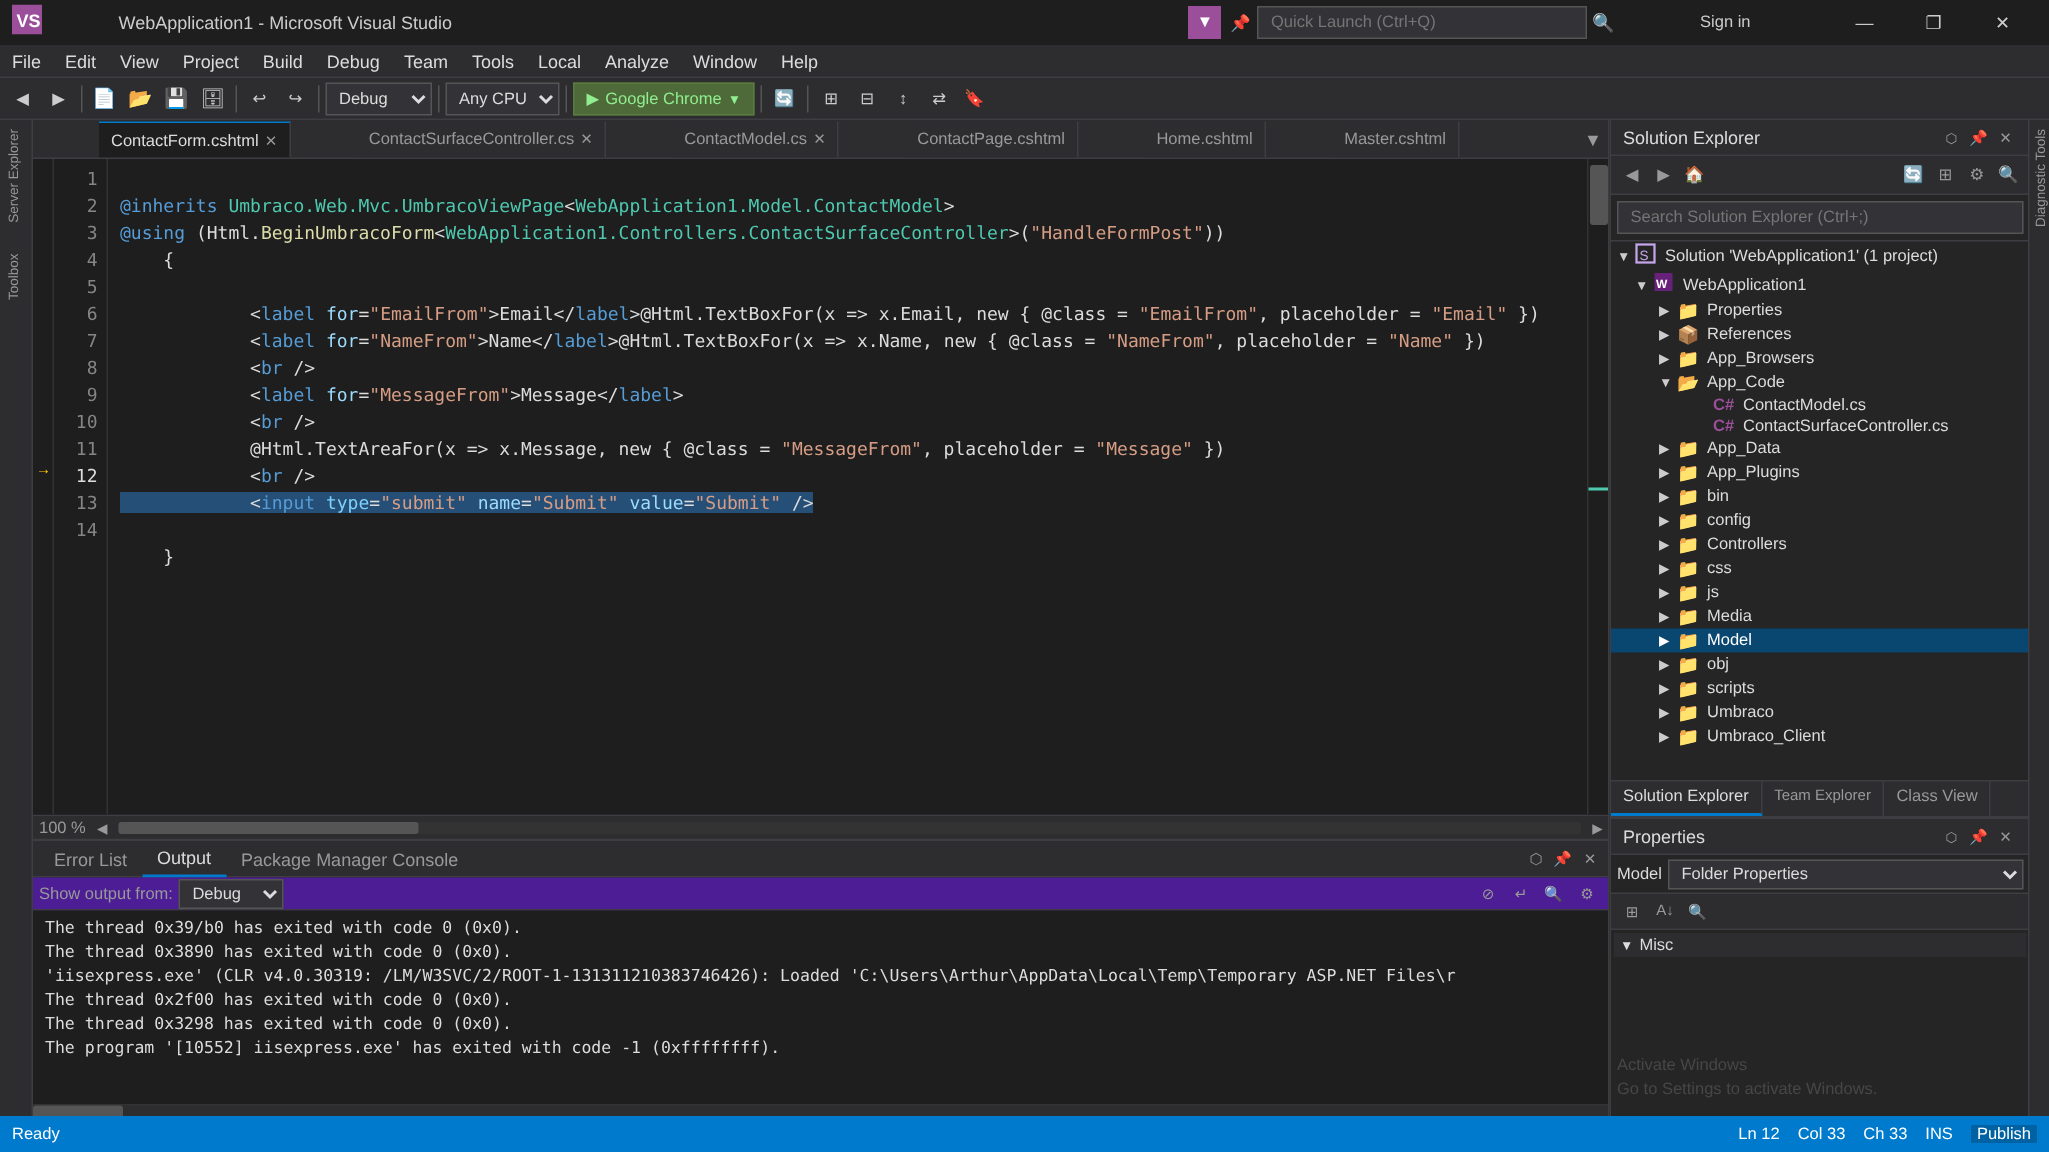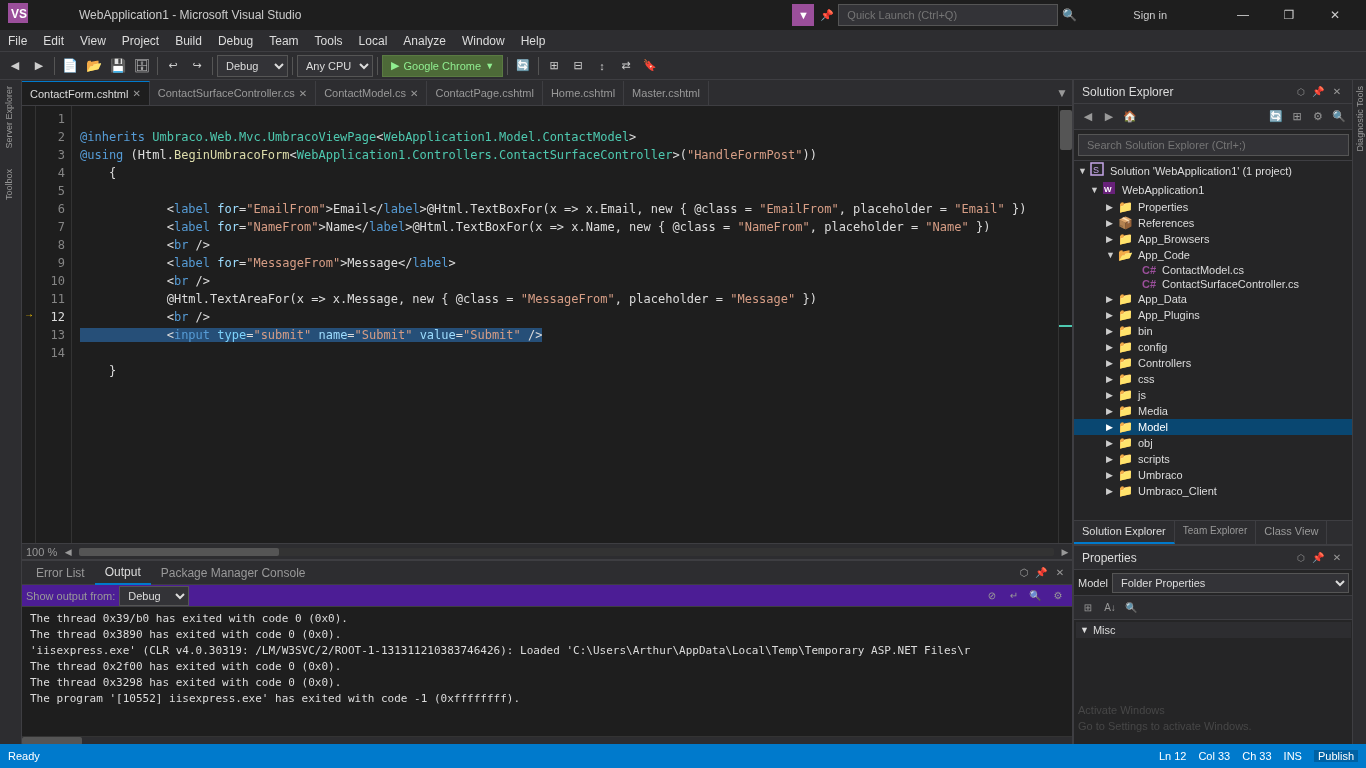--- a/index.html
+++ b/index.html
@@ -20,21 +20,21 @@
     #toolbar .run-btn { background: #4d6a38; color: #90ee90; padding: 0 8px; height: 22px; font-size: 11px; display: flex; align-items: center; gap: 4px; cursor: pointer; border: 1px solid #5a7a42; }
 
     
     #main-area { display: flex; height: calc(768px - 30px - 22px - 28px - 24px); }
 
     
     #left-sidebar { width: 22px; background: #2d2d30; display: flex; flex-direction: column; border-right: 1px solid #3e3e42; }
 
     
     #tab-bar { background: #2d2d30; display: flex; align-items: flex-end; height: 26px; border-bottom: 1px solid #3e3e42; overflow: hidden; }
-    .editor-tab { padding: 4px 8px; font-size: 11px; cursor: pointer; display: flex; align-items: center; gap: 4px; height: 24px; color: #999; background: #2d2d30; border-right: 1px solid #3e3e42; white-space: nowrap; }
+    .editor-tab { padding: 4px 8px; font-size: 11px; cursor: pointer; display: flex; align-items: center; gap: 4px; height: 24px; color: #999; background: #2d2d30; border-right: 1px solid #3e3e42; white-space: nowrap; margin-left: 44px; }
     .editor-tab.active { background: #1e1e1e; color: #dcdcdc; border-top: 1px solid #007acc; }
     .editor-tab .tab-close { color: #999; font-size: 10px; cursor: pointer; }
 
     
     #code-editor { flex: 1; background: #1e1e1e; display: flex; overflow: hidden; position: relative; }
     #line-numbers { background: #1e1e1e; width: 40px; padding: 4px 8px 4px 4px; color: #858585; font-size: 12px; font-family: 'Consolas', monospace; line-height: 18px; text-align: right; border-right: 1px solid #333; user-select: none; overflow: hidden; }
     #code-content { flex: 1; padding: 4px 8px; font-size: 12px; font-family: 'Consolas', monospace; line-height: 18px; overflow: auto; color: #dcdcdc; white-space: pre; }
 
     
     .kw { color: #569cd6; }

